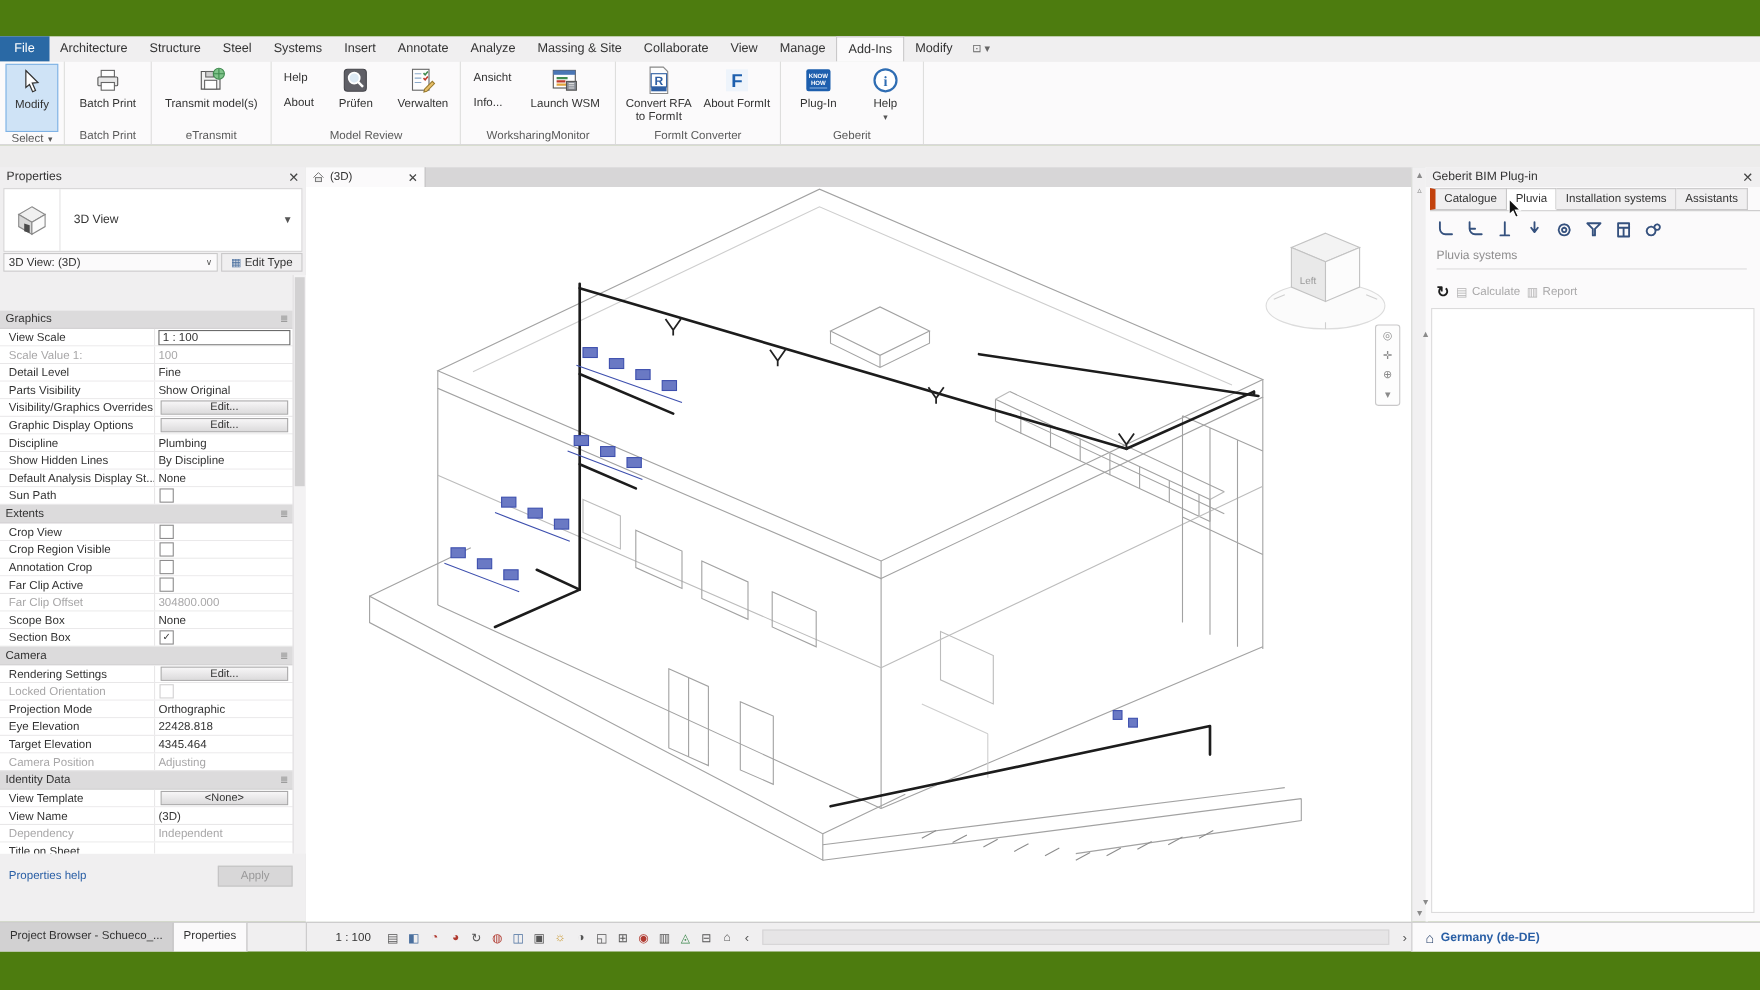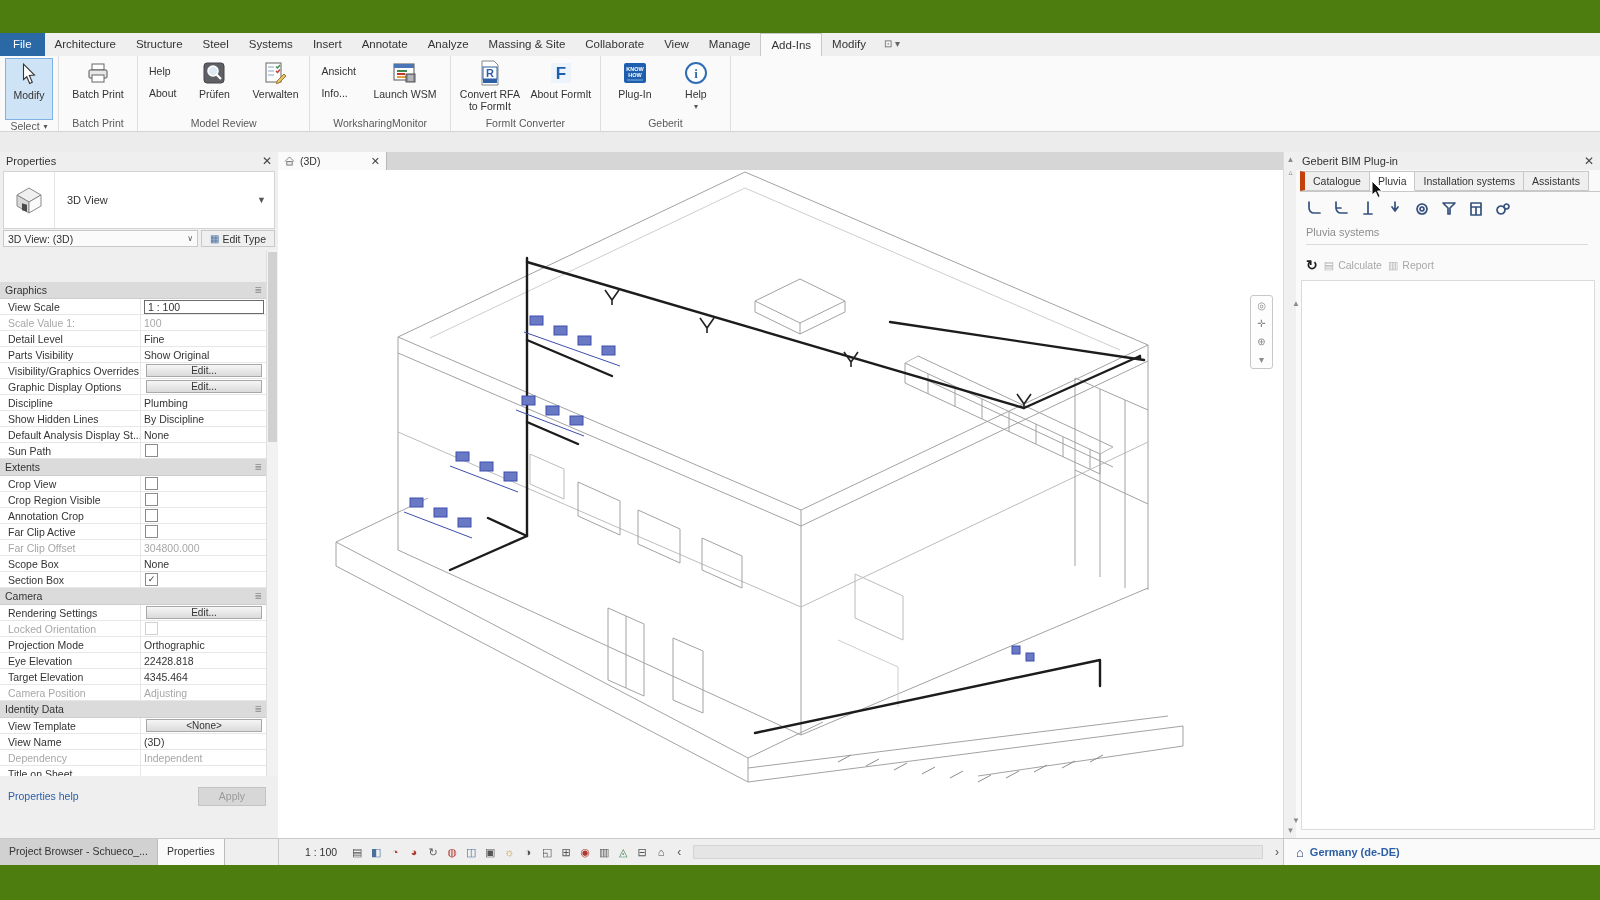--- a/index.html
+++ b/index.html
@@ -182,20 +182,39 @@
               </svg>
           </span>
           <span>Batch Print</span>
         </div>
       </div>
       <div class="rlabel">
           <span>Batch Print</span>
         </div>
     </div>
 
+    <div class="rgroup">
+      <div class="rbody">
+        <div class="rbtn-big" style="width:96px">
+          <span class="ricon">
+            <svg width="26" height="24" viewBox="0 0 26 24">
+                <path d="M4,4 h14 l3,3 v13 h-17 Z" fill="#f2f2f2" stroke="#555"></path>
+                <rect x="8" y="4" width="7" height="5" fill="#cfcfcf" stroke="#666"></rect>
+                <rect x="7" y="12" width="11" height="8" fill="#fff" stroke="#666"></rect>
+                <circle cx="20" cy="6" r="5" fill="#7fc38a" stroke="#3f8a4f"></circle>
+                <path d="M15.5,6 h9 M20,1.5 v9" stroke="#3f8a4f" fill="none"></path>
+              </svg>
+          </span>
+          <span>Transmit model(s)</span>
+        </div>
+      </div>
+      <div class="rlabel">
+          <span>eTransmit</span>
+        </div>
+    </div>
 
     <div class="rgroup">
       <div class="rbody">
         <div class="rsmall">
           <span>Help</span>
           <span>About</span>
         </div>
         <div class="rbtn-big narrow">
           <span class="ricon">
             <svg width="24" height="24" viewBox="0 0 24 24">
@@ -617,20 +636,30 @@
               <rect x="180" y="348" width="13" height="9"></rect>
             <rect x="734" y="476" width="8" height="8"></rect>
               <rect x="748" y="483" width="8" height="8"></rect>
           </g>
           <g stroke="#3d4fae" stroke-width="1" fill="none">
             <path d="M246,162 L342,196 M238,240 L306,266 M172,296 L240,322 M126,342 L194,368"></path>
           </g>
         </svg>
 
         
+        <div class="viewcube">
+          <svg width="115" height="112" viewBox="0 0 115 112">
+            <ellipse cx="57" cy="80" rx="54" ry="21" fill="#fbfbfb" stroke="#dcdcdc"></ellipse>
+            <path d="M10,74 l10,-4 M104,74 l-10,-4 M57,101 v-6 M57,59 v6" stroke="#cfcfcf"></path>
+            <polygon points="57,14 88,27 57,40 26,27" fill="#f3f3f3" stroke="#c2c2c2"></polygon>
+            <polygon points="26,27 57,40 57,76 26,63" fill="#e9e9e9" stroke="#c2c2c2"></polygon>
+            <polygon points="88,27 57,40 57,76 88,63" fill="#fcfcfc" stroke="#c2c2c2"></polygon>
+            <text x="41" y="60" font-size="9" fill="#9a9a9a" text-anchor="middle" font-family="Liberation Sans, sans-serif">Left</text>
+          </svg>
+        </div>
 
         
         <div class="navbar">
           <span>◎</span>
           <span>✛</span>
           <span>⊕</span>
           <span>▾</span>
         </div>
       </div>
     </div>

